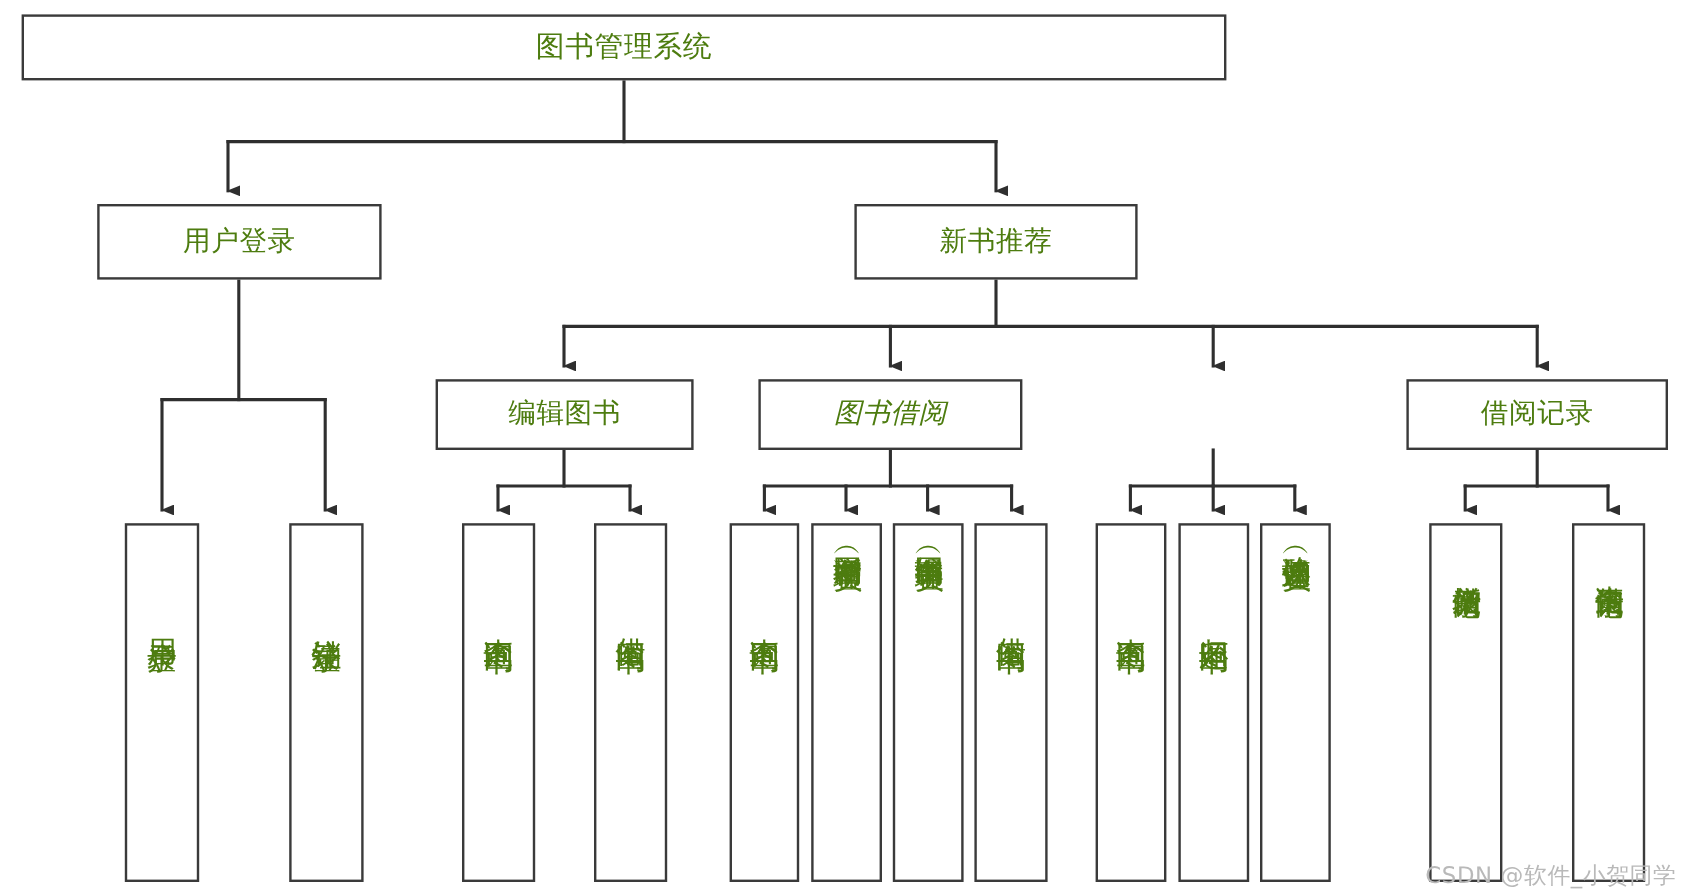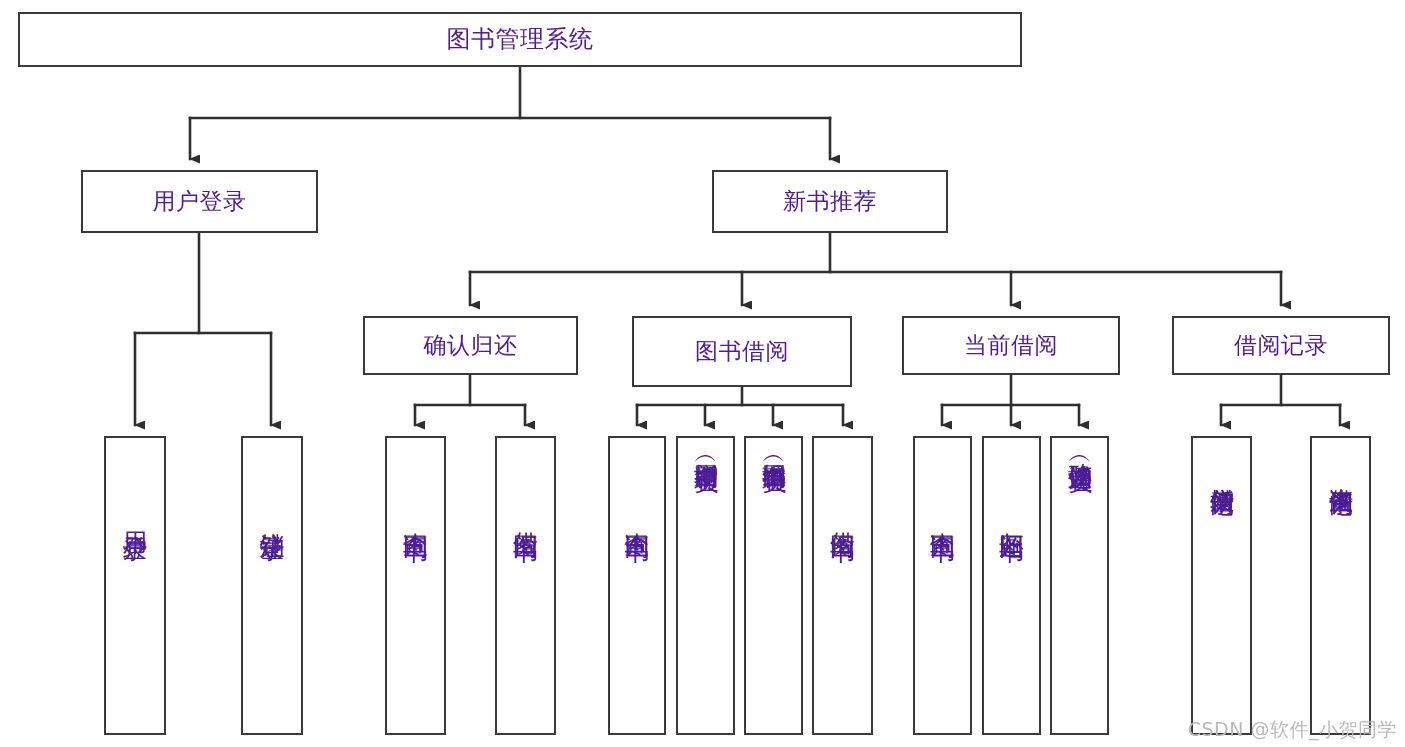--- a/index.html
+++ b/index.html
@@ -30,21 +30,21 @@
     position: absolute;
     box-sizing: border-box;
     background: #ffffff;
     border: 2.5px solid #3a3a3a;
     display: flex;
     align-items: center;
     justify-content: center;
     overflow: hidden;
   }
   .node .node-label {
-    color: #4c1d95;
+    color: #4d7c0f;
     text-align: center;
     line-height: 1.15;
     letter-spacing: 0.5px;
     white-space: nowrap;
   }
   .node.horiz .node-label {
     writing-mode: horizontal-tb;
     font-size: 23px;
   }
   .node.root .node-label {
@@ -140,27 +140,24 @@
   </div>
 
   <div class="node horiz" style="left:81px; top:170px; width:237px; height:63px;">
     <span class="node-label">用户登录</span>
   </div>
   <div class="node horiz" style="left:712px; top:170px; width:236px; height:63px;">
     <span class="node-label">新书推荐</span>
   </div>
 
   <div class="node horiz" style="left:363px; top:316px; width:215px; height:59px;">
-    <span class="node-label">确认归还</span>
-  </div>
-  <div class="node horiz" style="left:632px; top:316px; width:220px; height:71px;">
+    <span class="node-label">编辑图书</span>
+  </div>
+  <div class="node horiz" style="left:632px; top:316px; width:220px; height:59px;font-style:italic;">
     <span class="node-label">图书借阅</span>
-  </div>
-  <div class="node horiz" style="left:902px; top:316px; width:218px; height:59px;">
-    <span class="node-label">当前借阅</span>
   </div>
   <div class="node horiz" style="left:1172px; top:316px; width:218px; height:59px;">
     <span class="node-label">借阅记录</span>
   </div>
 
   <div class="node leaf" style="left:104px; top:436px; width:62px; height:299px; padding-top:74px;">
     <span class="node-label">用户登录</span>
   </div>
   <div class="node leaf" style="left:241px; top:436px; width:62px; height:299px; padding-top:74px;">
     <span class="node-label">注销登录</span>

